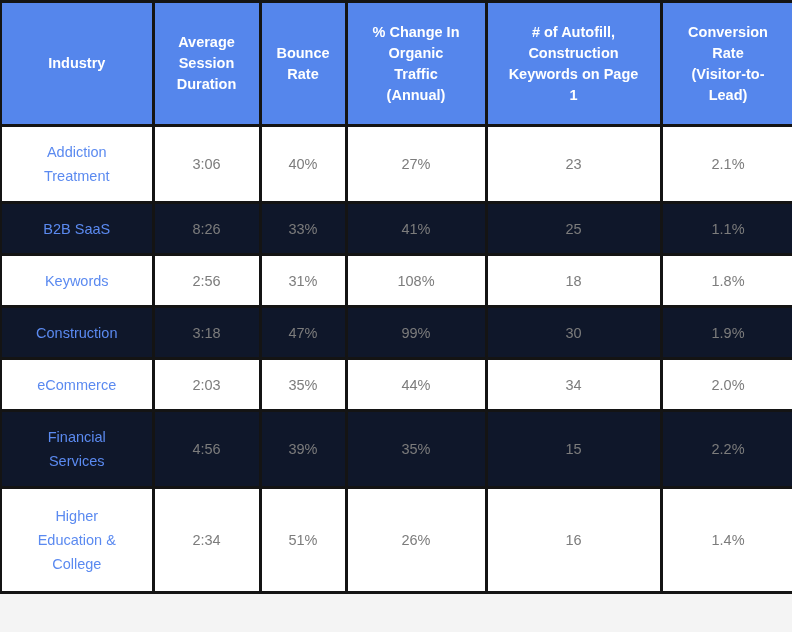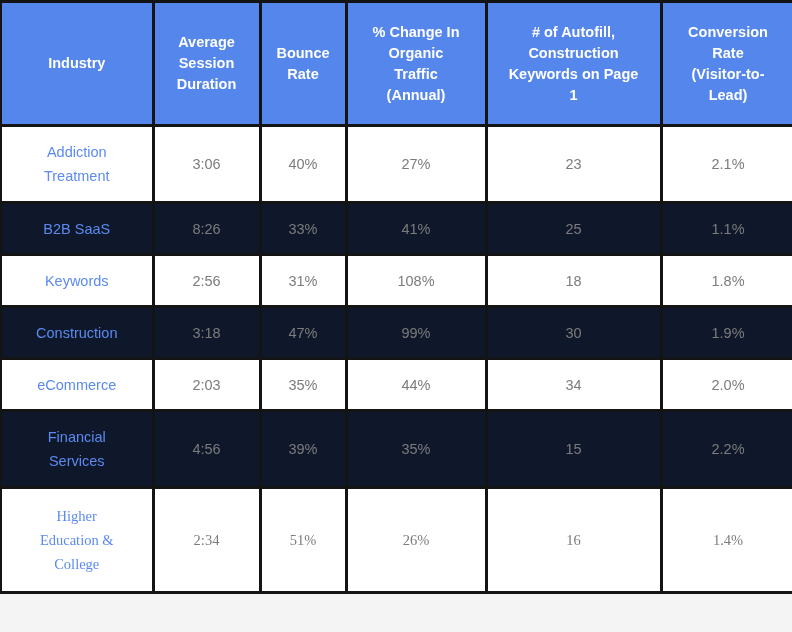--- a/index.html
+++ b/index.html
@@ -68,21 +68,21 @@
   tbody td.industry-cell {
     color: #5b8af0;
     margin-left: 8px;
   }
 
   tbody tr.row-white td { background: #ffffff; }
   tbody tr.row-gray  td { background: #0f172a; }
 
   tbody tr.h-tall td { height: 77px; }
   tbody tr.h-short td { height: 52px; }
-  tbody tr.h-last td { height: 105px; font-family: Liberation Serif, serif; }
+  tbody tr.h-last td { height: 105px; }
 </style>
 </head>
 <body>
 
 <div id="table-wrap">
   <table class="data-table">
     <colgroup>
       <col class="c0">
         <col class="c1">
         <col class="c2">

